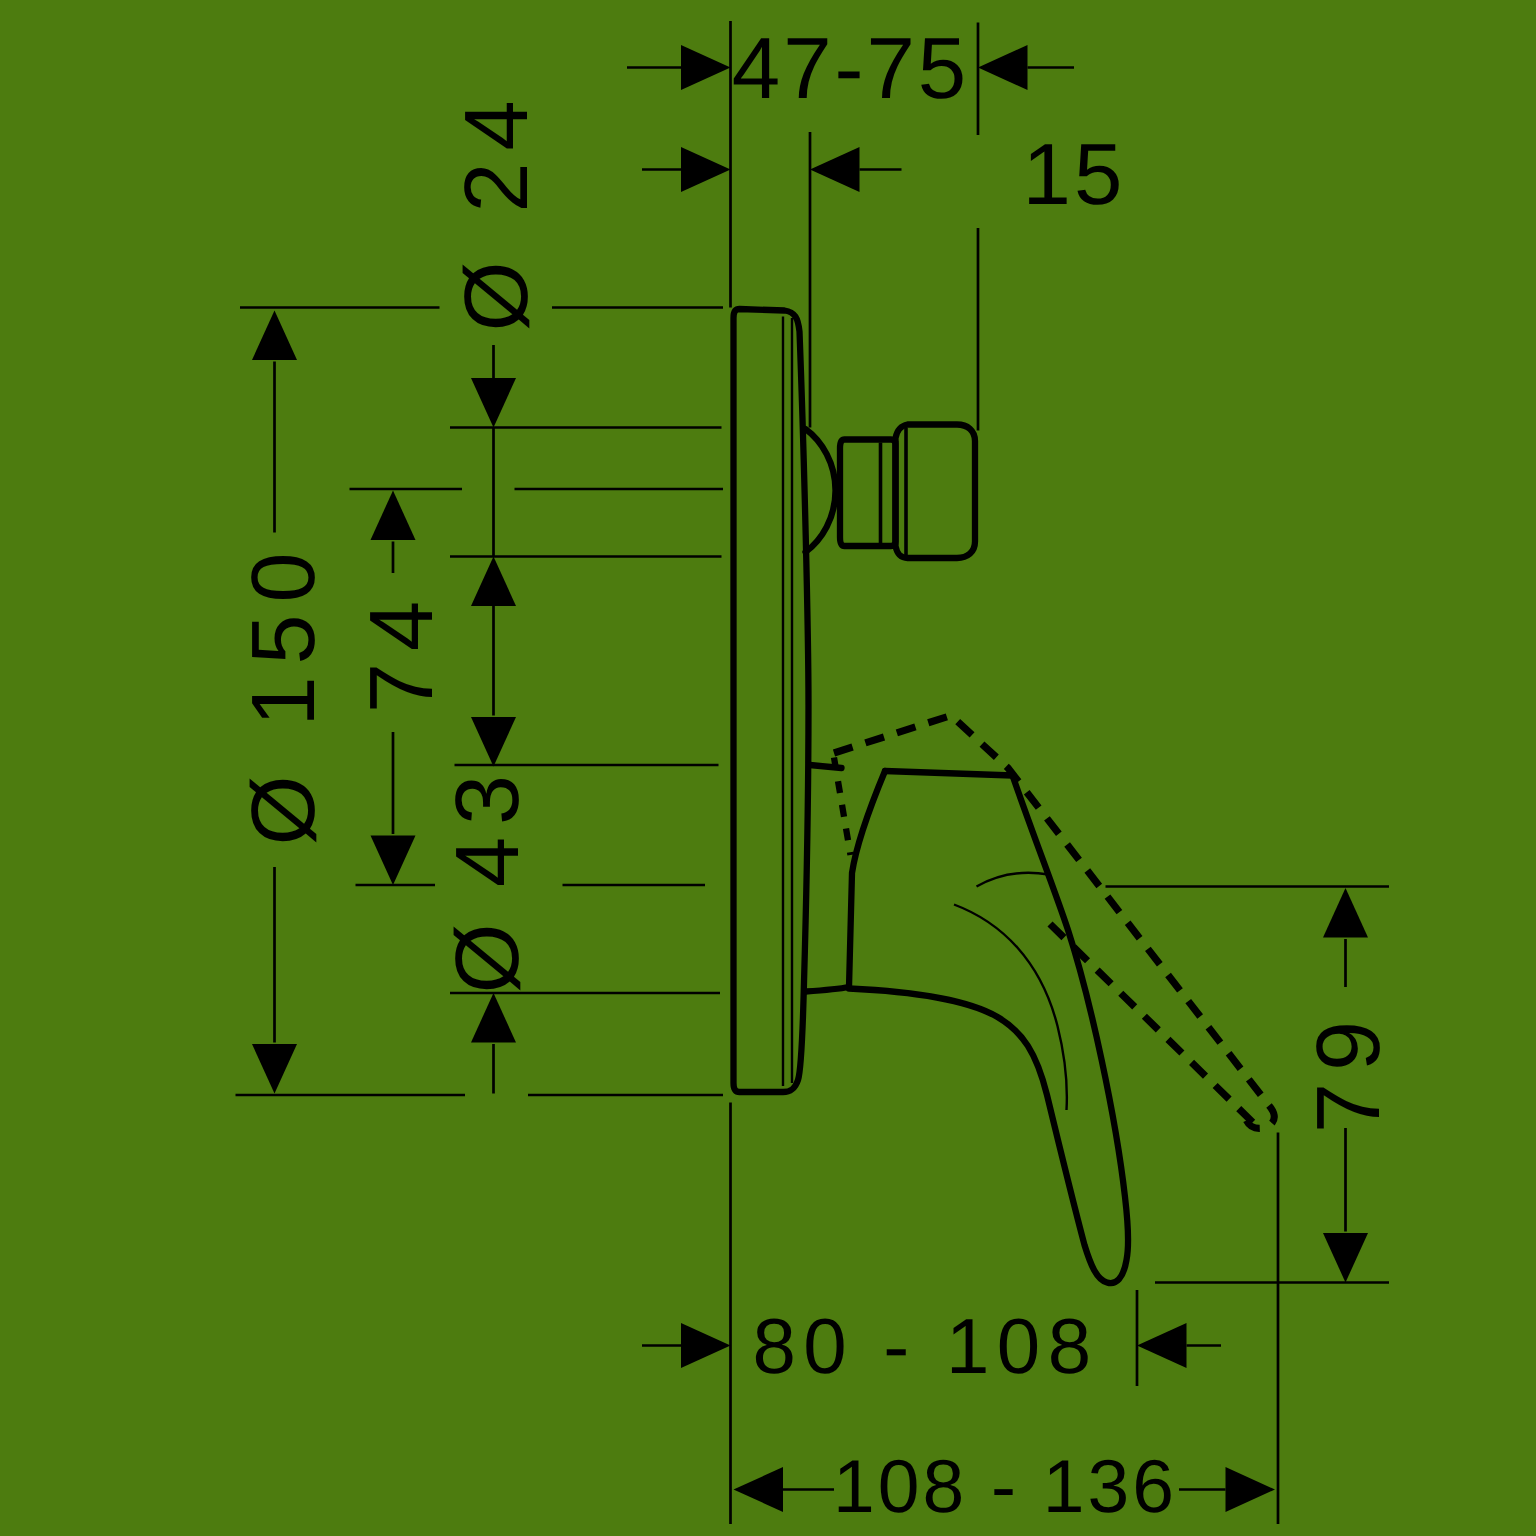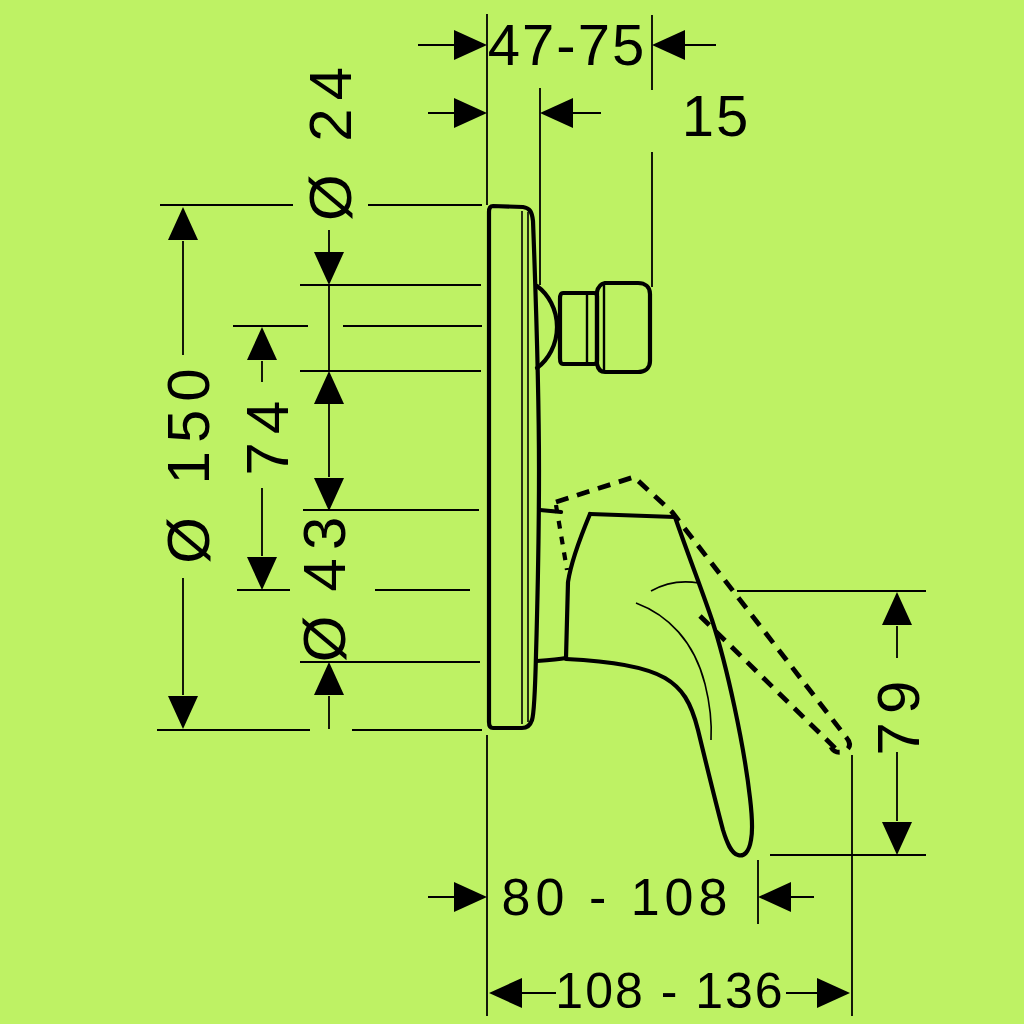--- a/index.html
+++ b/index.html
@@ -1,16 +1,16 @@
 <!DOCTYPE html>
 <html><head>
 <meta charset="utf-8">
 <style>
   html,body{margin:0;padding:0;background:#ffffff;}
-  .stage{position:relative;width:1024px;height:1024px;background:#bef264;overflow:hidden;
+  .stage{position:relative;width:1024px;height:1024px;background:#4d7c0f;overflow:hidden;
          font-family:"Liberation Sans",sans-serif;}
   svg text{fill:#000000;font-family:"Liberation Sans",sans-serif;}
   .dim-label{font-size:58px;letter-spacing:2px;}
   .dim-label-sm{font-size:52px;letter-spacing:5px;}
   .dim-label-xs{font-size:50px;letter-spacing:2px;}
   .dim-label-rot{font-size:60px;letter-spacing:8px;}
   .thin{stroke:#000;stroke-width:1.8;fill:none;}
   .obj{stroke:#000;stroke-width:4.2;fill:none;stroke-linecap:round;stroke-linejoin:round;}
   .obj-lite{stroke:#000;stroke-width:2.4;fill:none;}
   .crease{stroke:#000;stroke-width:1.6;fill:none;}

